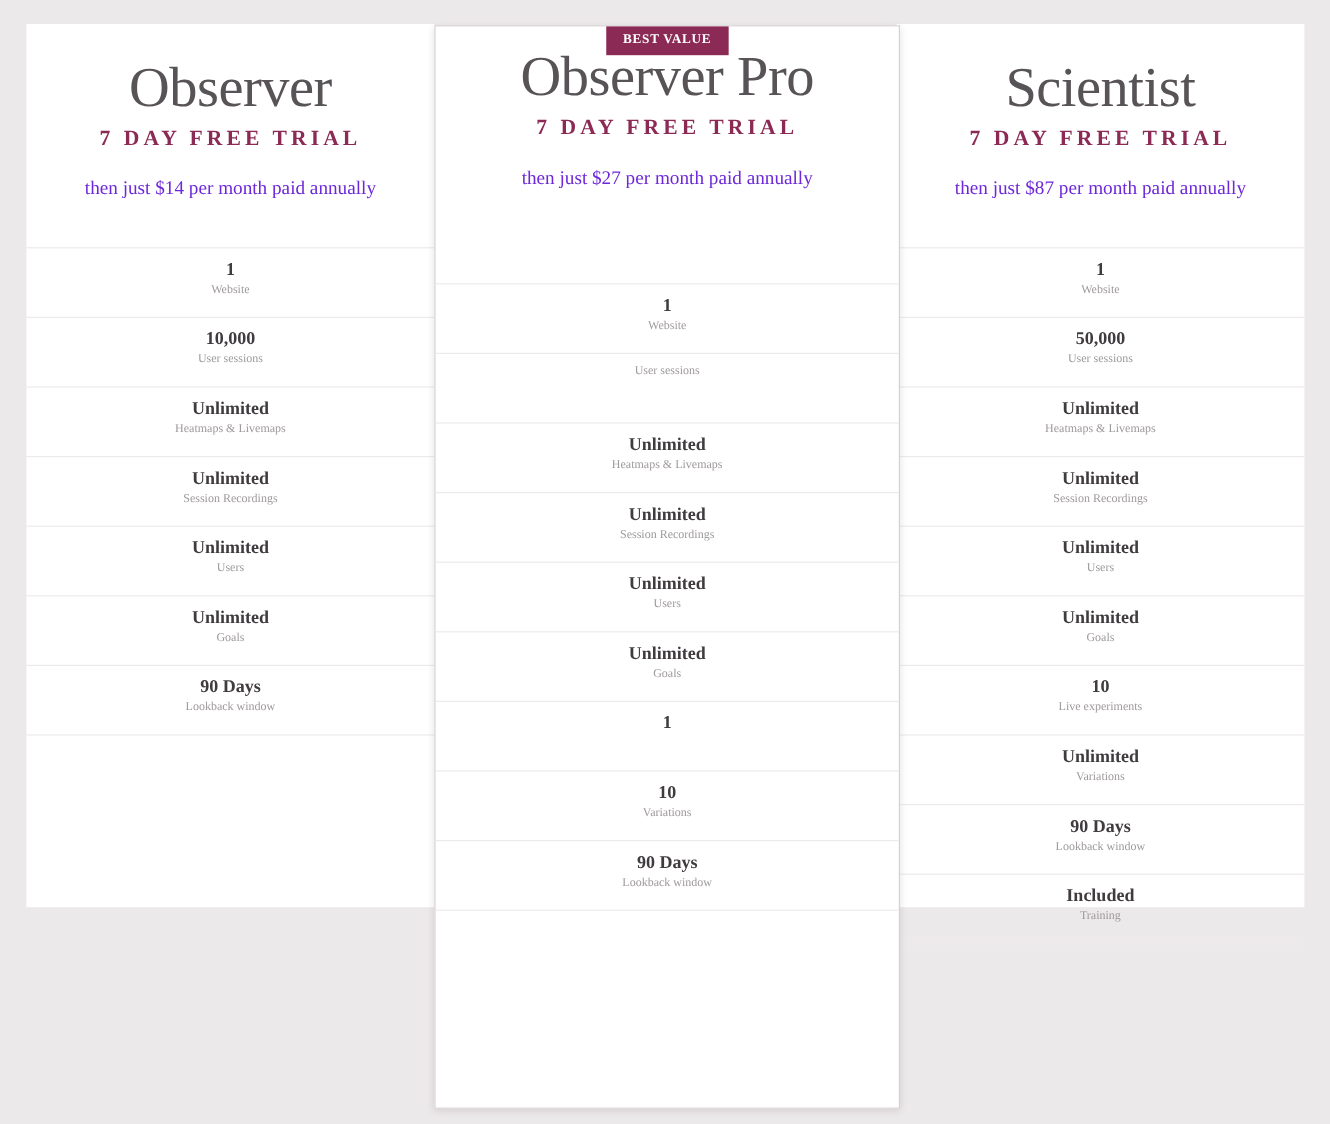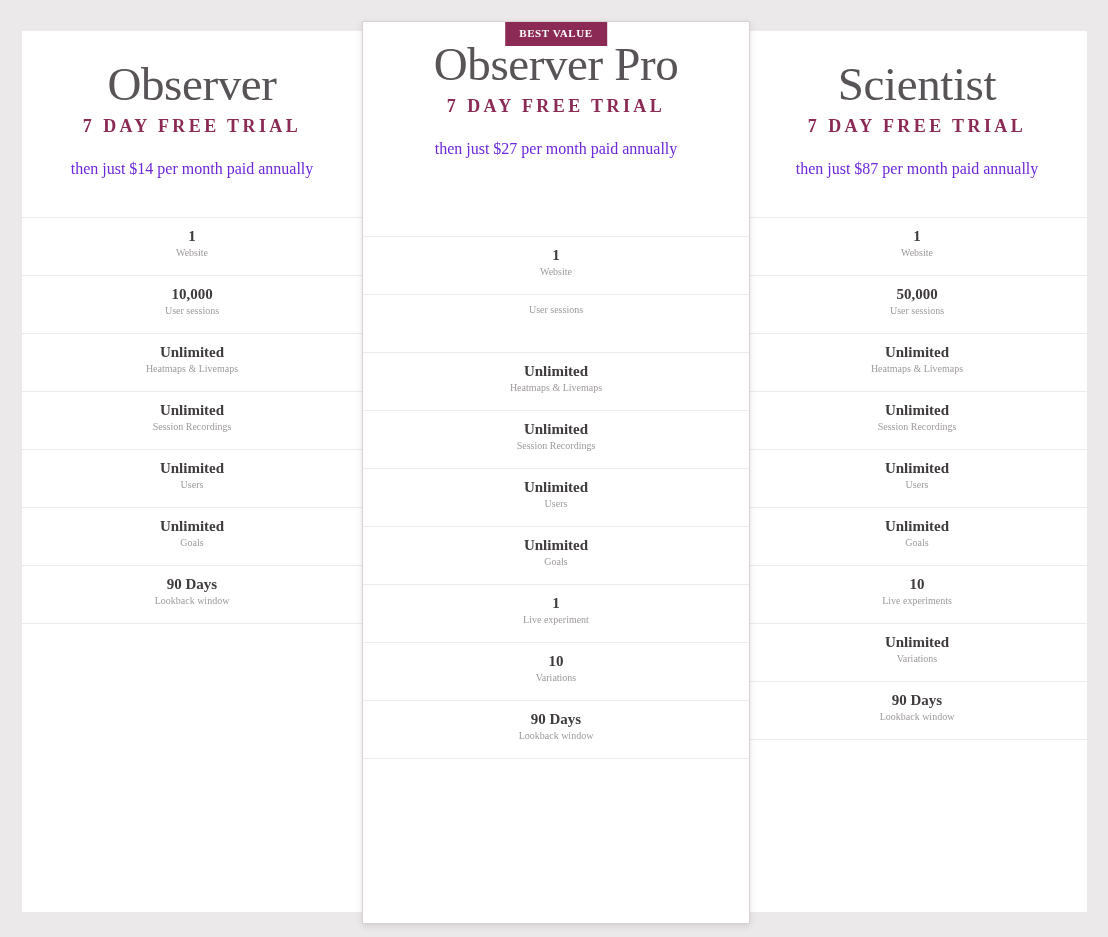--- a/index.html
+++ b/index.html
@@ -24,22 +24,22 @@
 
   
   .plan-card {
     position: absolute;
     background: #ffffff;
     box-sizing: border-box;
     font-family: Liberation Serif, serif;
   }
 
   .plan-card.side {
-    top: 31px;
-    height: 881px;
+    top: 20px;
+    height: 736px;
     width: 340px;
   }
   .plan-card.side.first  { left: 22px; }
   .plan-card.side.last   { left: 747px; }
 
   .plan-card.featured {
     left: 362px;
     top: 21px;
     width: 388px;
     height: 903px;
@@ -204,21 +204,20 @@
         <li class="feature-row">
           <div class="feature-value">Unlimited</div>
           <div class="feature-label">Users</div>
         </li>
         <li class="feature-row">
           <div class="feature-value">Unlimited</div>
           <div class="feature-label">Goals</div>
         </li>
         <li class="feature-row">
           <div class="feature-value">1</div>
-          <div class="feature-label">Live experiment</div>
         </li>
         <li class="feature-row">
           <div class="feature-value">10</div>
           <div class="feature-label">Variations</div>
         </li>
         <li class="feature-row">
           <div class="feature-value">90 Days</div>
           <div class="feature-label">Lookback window</div>
         </li>
       </ul>
@@ -260,16 +259,20 @@
           <div class="feature-label">Live experiments</div>
         </li>
         <li class="feature-row">
           <div class="feature-value">Unlimited</div>
           <div class="feature-label">Variations</div>
         </li>
         <li class="feature-row">
           <div class="feature-value">90 Days</div>
           <div class="feature-label">Lookback window</div>
         </li>
+        <li class="feature-row">
+          <div class="feature-value">Included</div>
+          <div class="feature-label">Training</div>
+        </li>
       </ul>
   </div>
 
 </div>
 
 </body></html>

